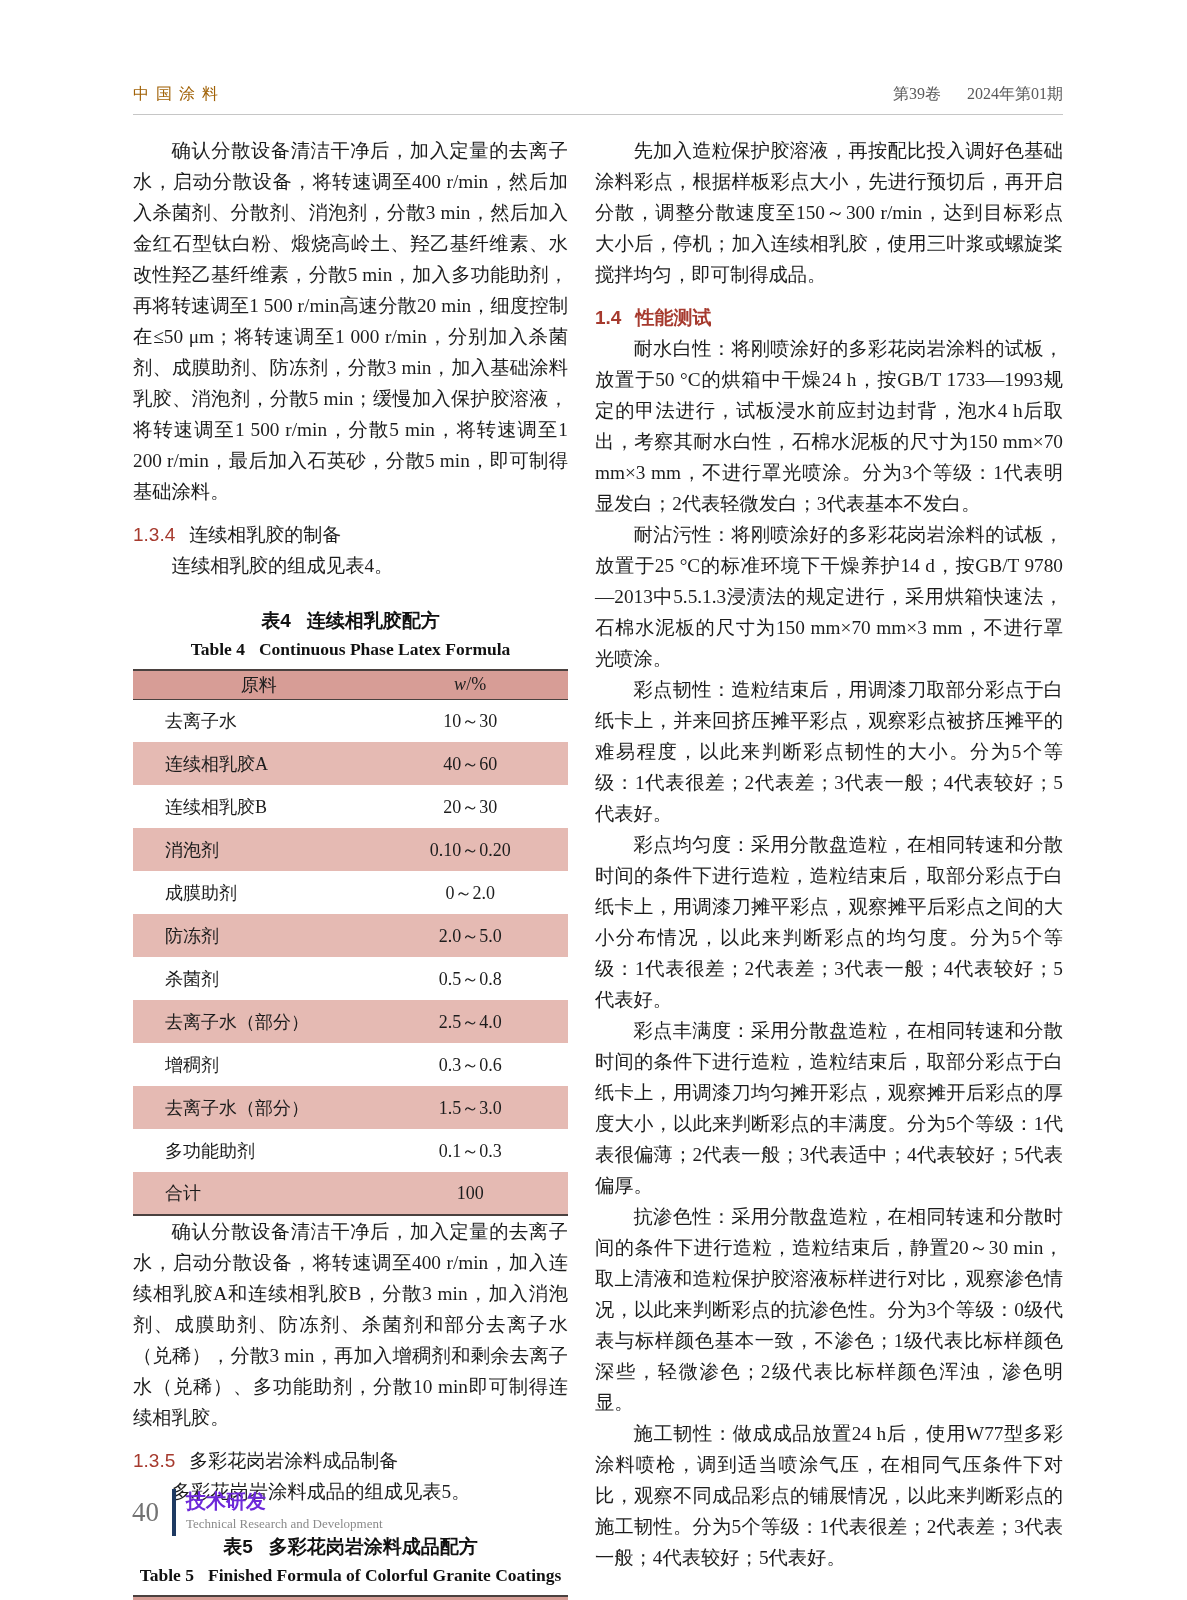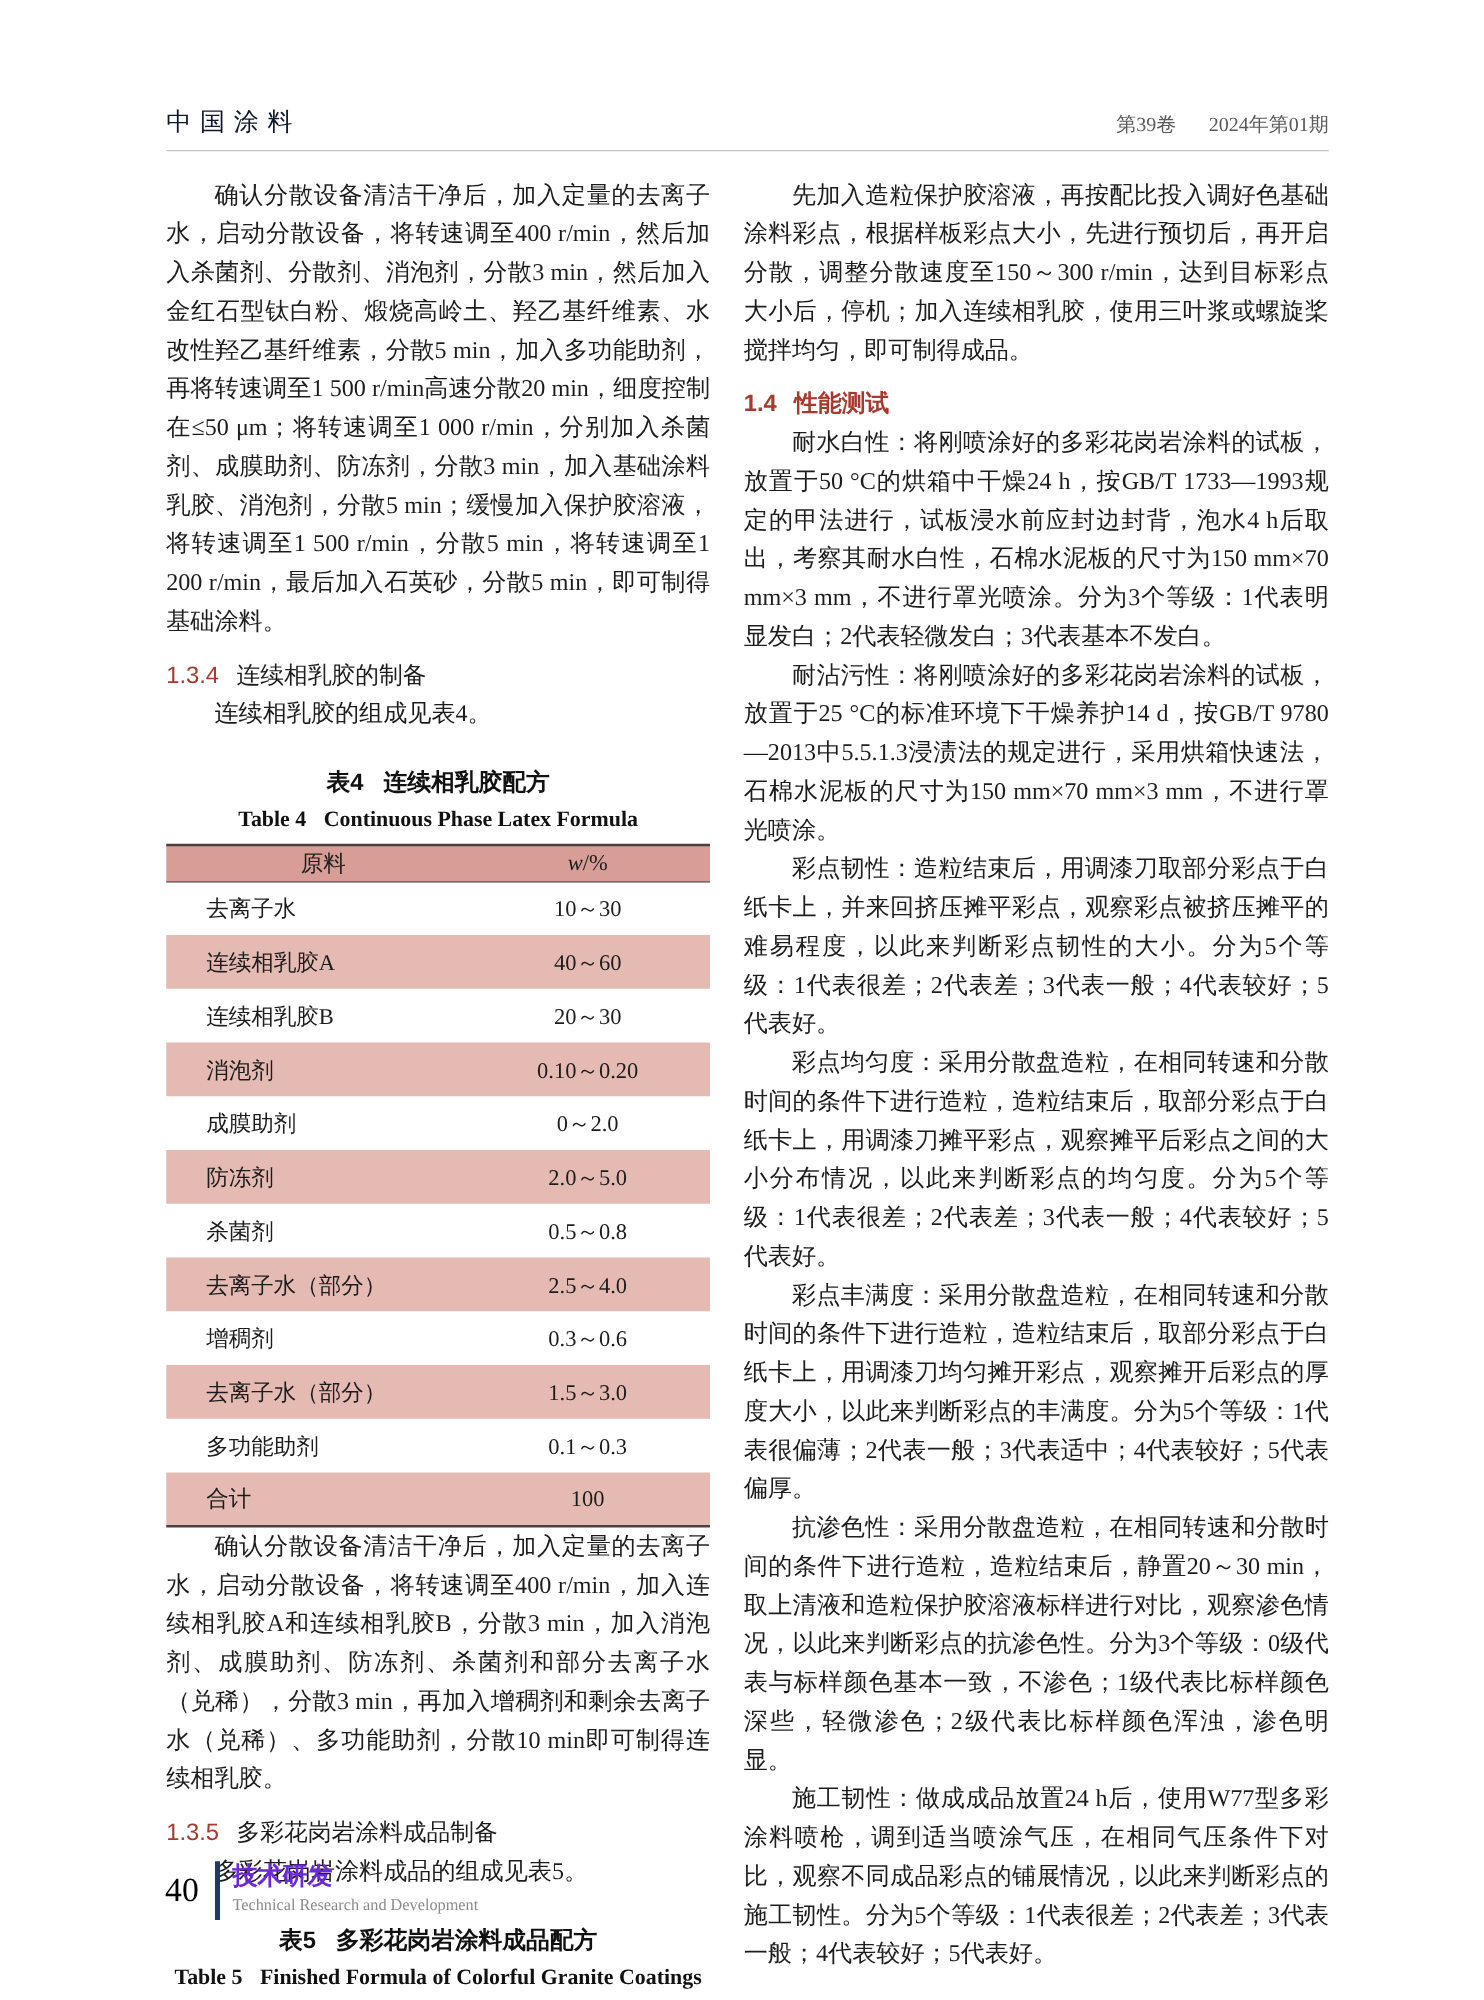--- a/index.html
+++ b/index.html
@@ -7,21 +7,21 @@
   body {
     width:1187px; height:1600px; position:relative;
     font-family:"Liberation Serif","DejaVu Serif",serif;
     color:#1c1c1c;
   }
   .page { position:absolute; inset:0; overflow:hidden; }
   .content { width:930px; margin:0 0 0 133px; }
 
   
   .pghead { padding-top:84px; display:flex; justify-content:space-between; align-items:flex-end; }
-  .journal { font-size:20px; letter-spacing:7px; color:#0f172a; }
+  .journal { font-size:16px; letter-spacing:7px; color:#a16207; }
   .issue { font-size:16px; color:#5a5a5a; }
   .issue .vol { margin-right:26px; }
   .headrule { border-bottom:1px solid #c6c6c6; margin-top:9px; }
 
   
   .columns { display:flex; gap:27px; margin-top:20px; align-items:flex-start; }
   .col-left { width:435px; }
   .col-right { width:468px; }
 
   p.body {
@@ -56,21 +56,21 @@
   table.formula th { font-weight:normal; height:29px; }
   table.formula td { height:43px; }
   table.formula .c1 { width:55%; text-align:left; padding-left:32px; }
   table.formula th.c1 { text-align:center; padding-left:12px; }
   table.formula .c2 { width:45%; text-align:center; }
   table.formula tbody tr:nth-child(even) { background:#e5bab3; }
   .wsym { font-style:italic; }
 
   
   .footer { position:absolute; left:132px; top:1489px; display:flex; align-items:flex-start; }
-  .pagenum { font-size:27px; color:#000000; margin-top:8px; }
+  .pagenum { font-size:27px; color:#737373; margin-top:8px; }
   .fbar { width:4px; height:47px; background:#1e3a62; margin-left:13px; margin-right:10px; }
   .fsec-zh { font-family:Liberation Sans, sans-serif; font-weight:bold; font-size:20px; color:#6d28d9; line-height:24px; }
   .fsec-en { font-size:13px; color:#8a8a8a; margin-top:3px; }
 </style>
 </head>
 <body>
 
 <div class="page">
   <div class="content">
 

